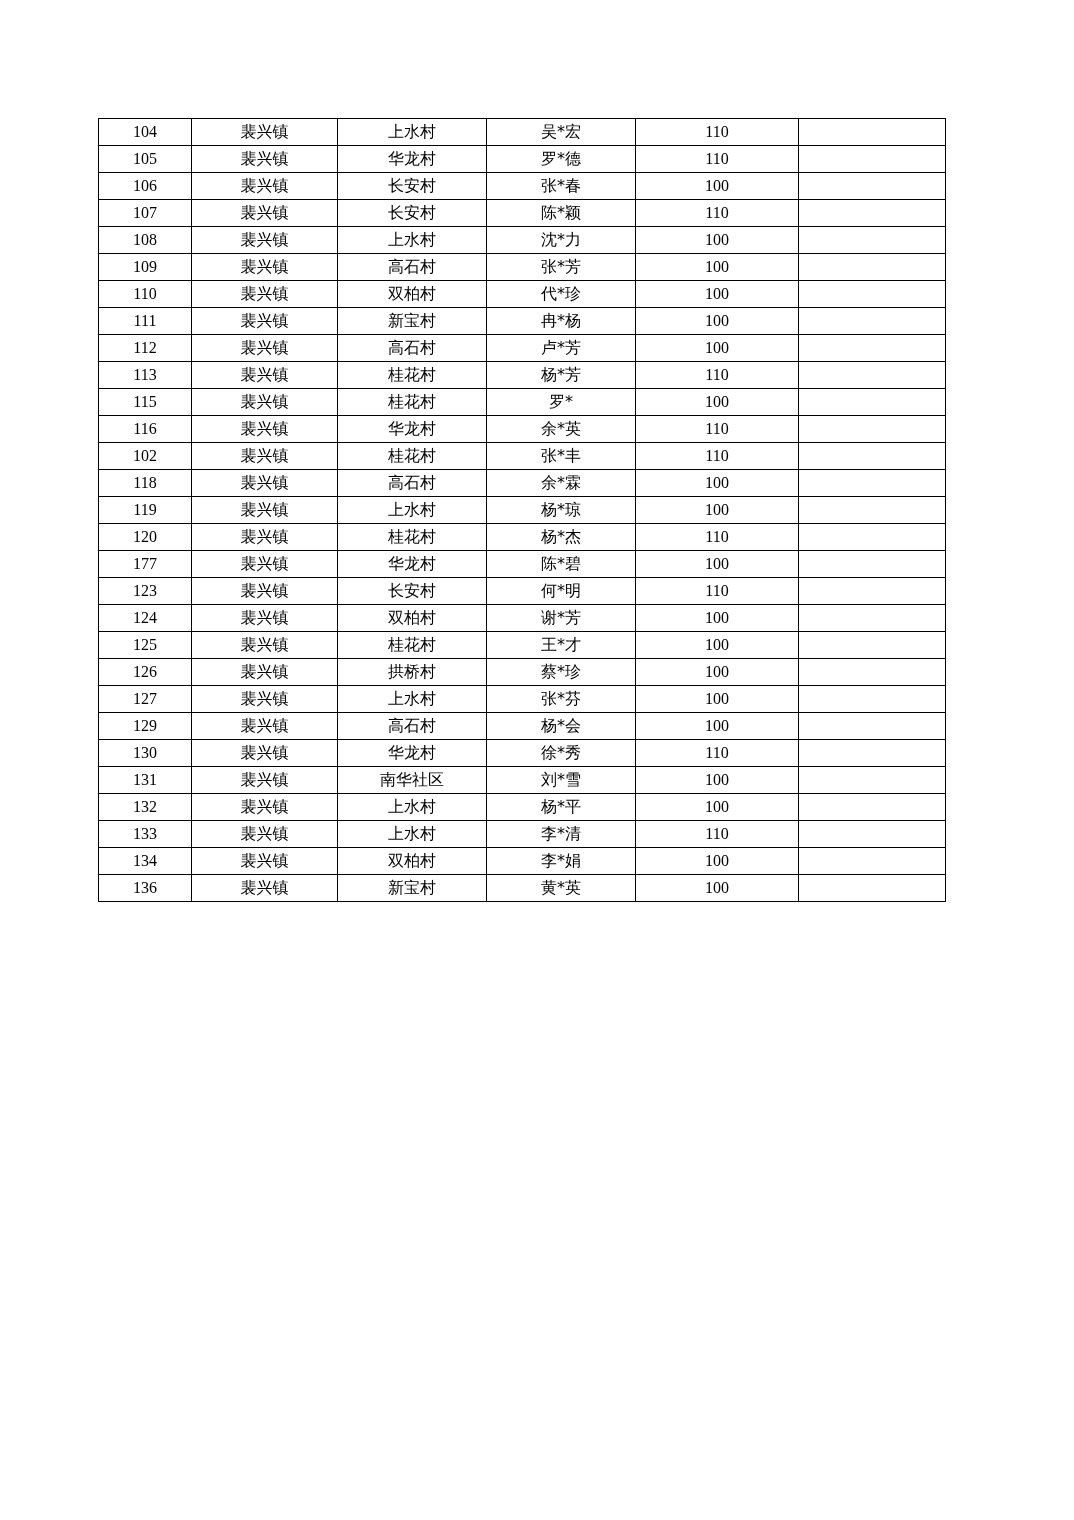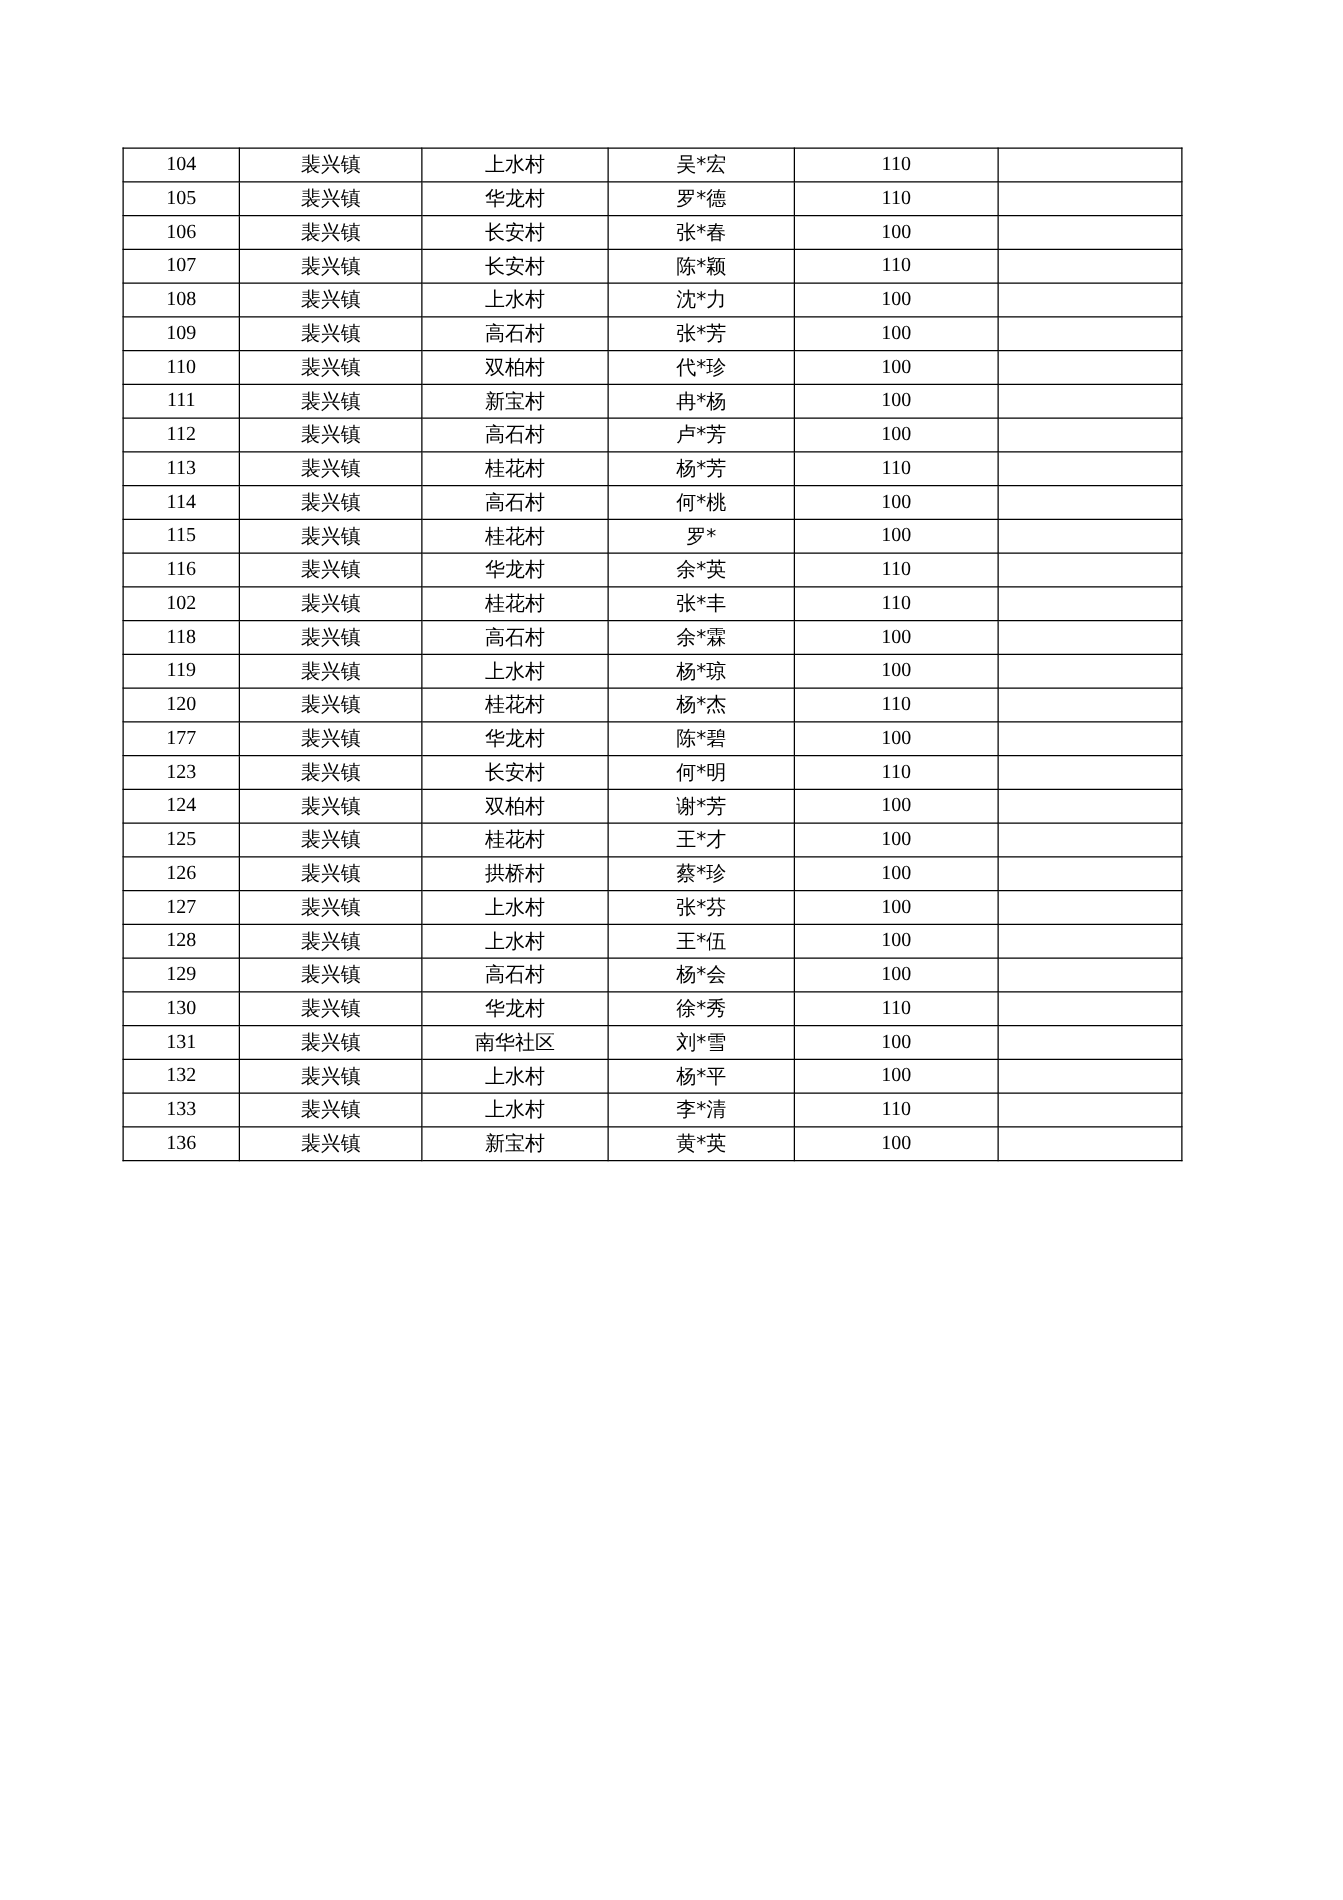--- a/index.html
+++ b/index.html
@@ -133,28 +133,20 @@
           </tr>
           <tr>
             <td class="c-index">113</td>
             <td class="c-town cjk">裴兴镇</td>
             <td class="c-village cjk">桂花村</td>
             <td class="c-name cjk">杨*芳</td>
             <td class="c-amount">110</td>
             <td class="c-note cjk"></td>
           </tr>
           <tr>
-            <td class="c-index">114</td>
-            <td class="c-town cjk">裴兴镇</td>
-            <td class="c-village cjk">高石村</td>
-            <td class="c-name cjk">何*桃</td>
-            <td class="c-amount">100</td>
-            <td class="c-note cjk"></td>
-          </tr>
-          <tr>
             <td class="c-index">115</td>
             <td class="c-town cjk">裴兴镇</td>
             <td class="c-village cjk">桂花村</td>
             <td class="c-name cjk">罗*</td>
             <td class="c-amount">100</td>
             <td class="c-note cjk"></td>
           </tr>
           <tr>
             <td class="c-index">116</td>
             <td class="c-town cjk">裴兴镇</td>
@@ -237,28 +229,20 @@
           </tr>
           <tr>
             <td class="c-index">127</td>
             <td class="c-town cjk">裴兴镇</td>
             <td class="c-village cjk">上水村</td>
             <td class="c-name cjk">张*芬</td>
             <td class="c-amount">100</td>
             <td class="c-note cjk"></td>
           </tr>
           <tr>
-            <td class="c-index">128</td>
-            <td class="c-town cjk">裴兴镇</td>
-            <td class="c-village cjk">上水村</td>
-            <td class="c-name cjk">王*伍</td>
-            <td class="c-amount">100</td>
-            <td class="c-note cjk"></td>
-          </tr>
-          <tr>
             <td class="c-index">129</td>
             <td class="c-town cjk">裴兴镇</td>
             <td class="c-village cjk">高石村</td>
             <td class="c-name cjk">杨*会</td>
             <td class="c-amount">100</td>
             <td class="c-note cjk"></td>
           </tr>
           <tr>
             <td class="c-index">130</td>
             <td class="c-town cjk">裴兴镇</td>
@@ -282,20 +266,28 @@
             <td class="c-name cjk">杨*平</td>
             <td class="c-amount">100</td>
             <td class="c-note cjk"></td>
           </tr>
           <tr>
             <td class="c-index">133</td>
             <td class="c-town cjk">裴兴镇</td>
             <td class="c-village cjk">上水村</td>
             <td class="c-name cjk">李*清</td>
             <td class="c-amount">110</td>
+            <td class="c-note cjk"></td>
+          </tr>
+          <tr>
+            <td class="c-index">134</td>
+            <td class="c-town cjk">裴兴镇</td>
+            <td class="c-village cjk">双柏村</td>
+            <td class="c-name cjk">李*娟</td>
+            <td class="c-amount">100</td>
             <td class="c-note cjk"></td>
           </tr>
           <tr>
             <td class="c-index">136</td>
             <td class="c-town cjk">裴兴镇</td>
             <td class="c-village cjk">新宝村</td>
             <td class="c-name cjk">黄*英</td>
             <td class="c-amount">100</td>
             <td class="c-note cjk"></td>
           </tr>

